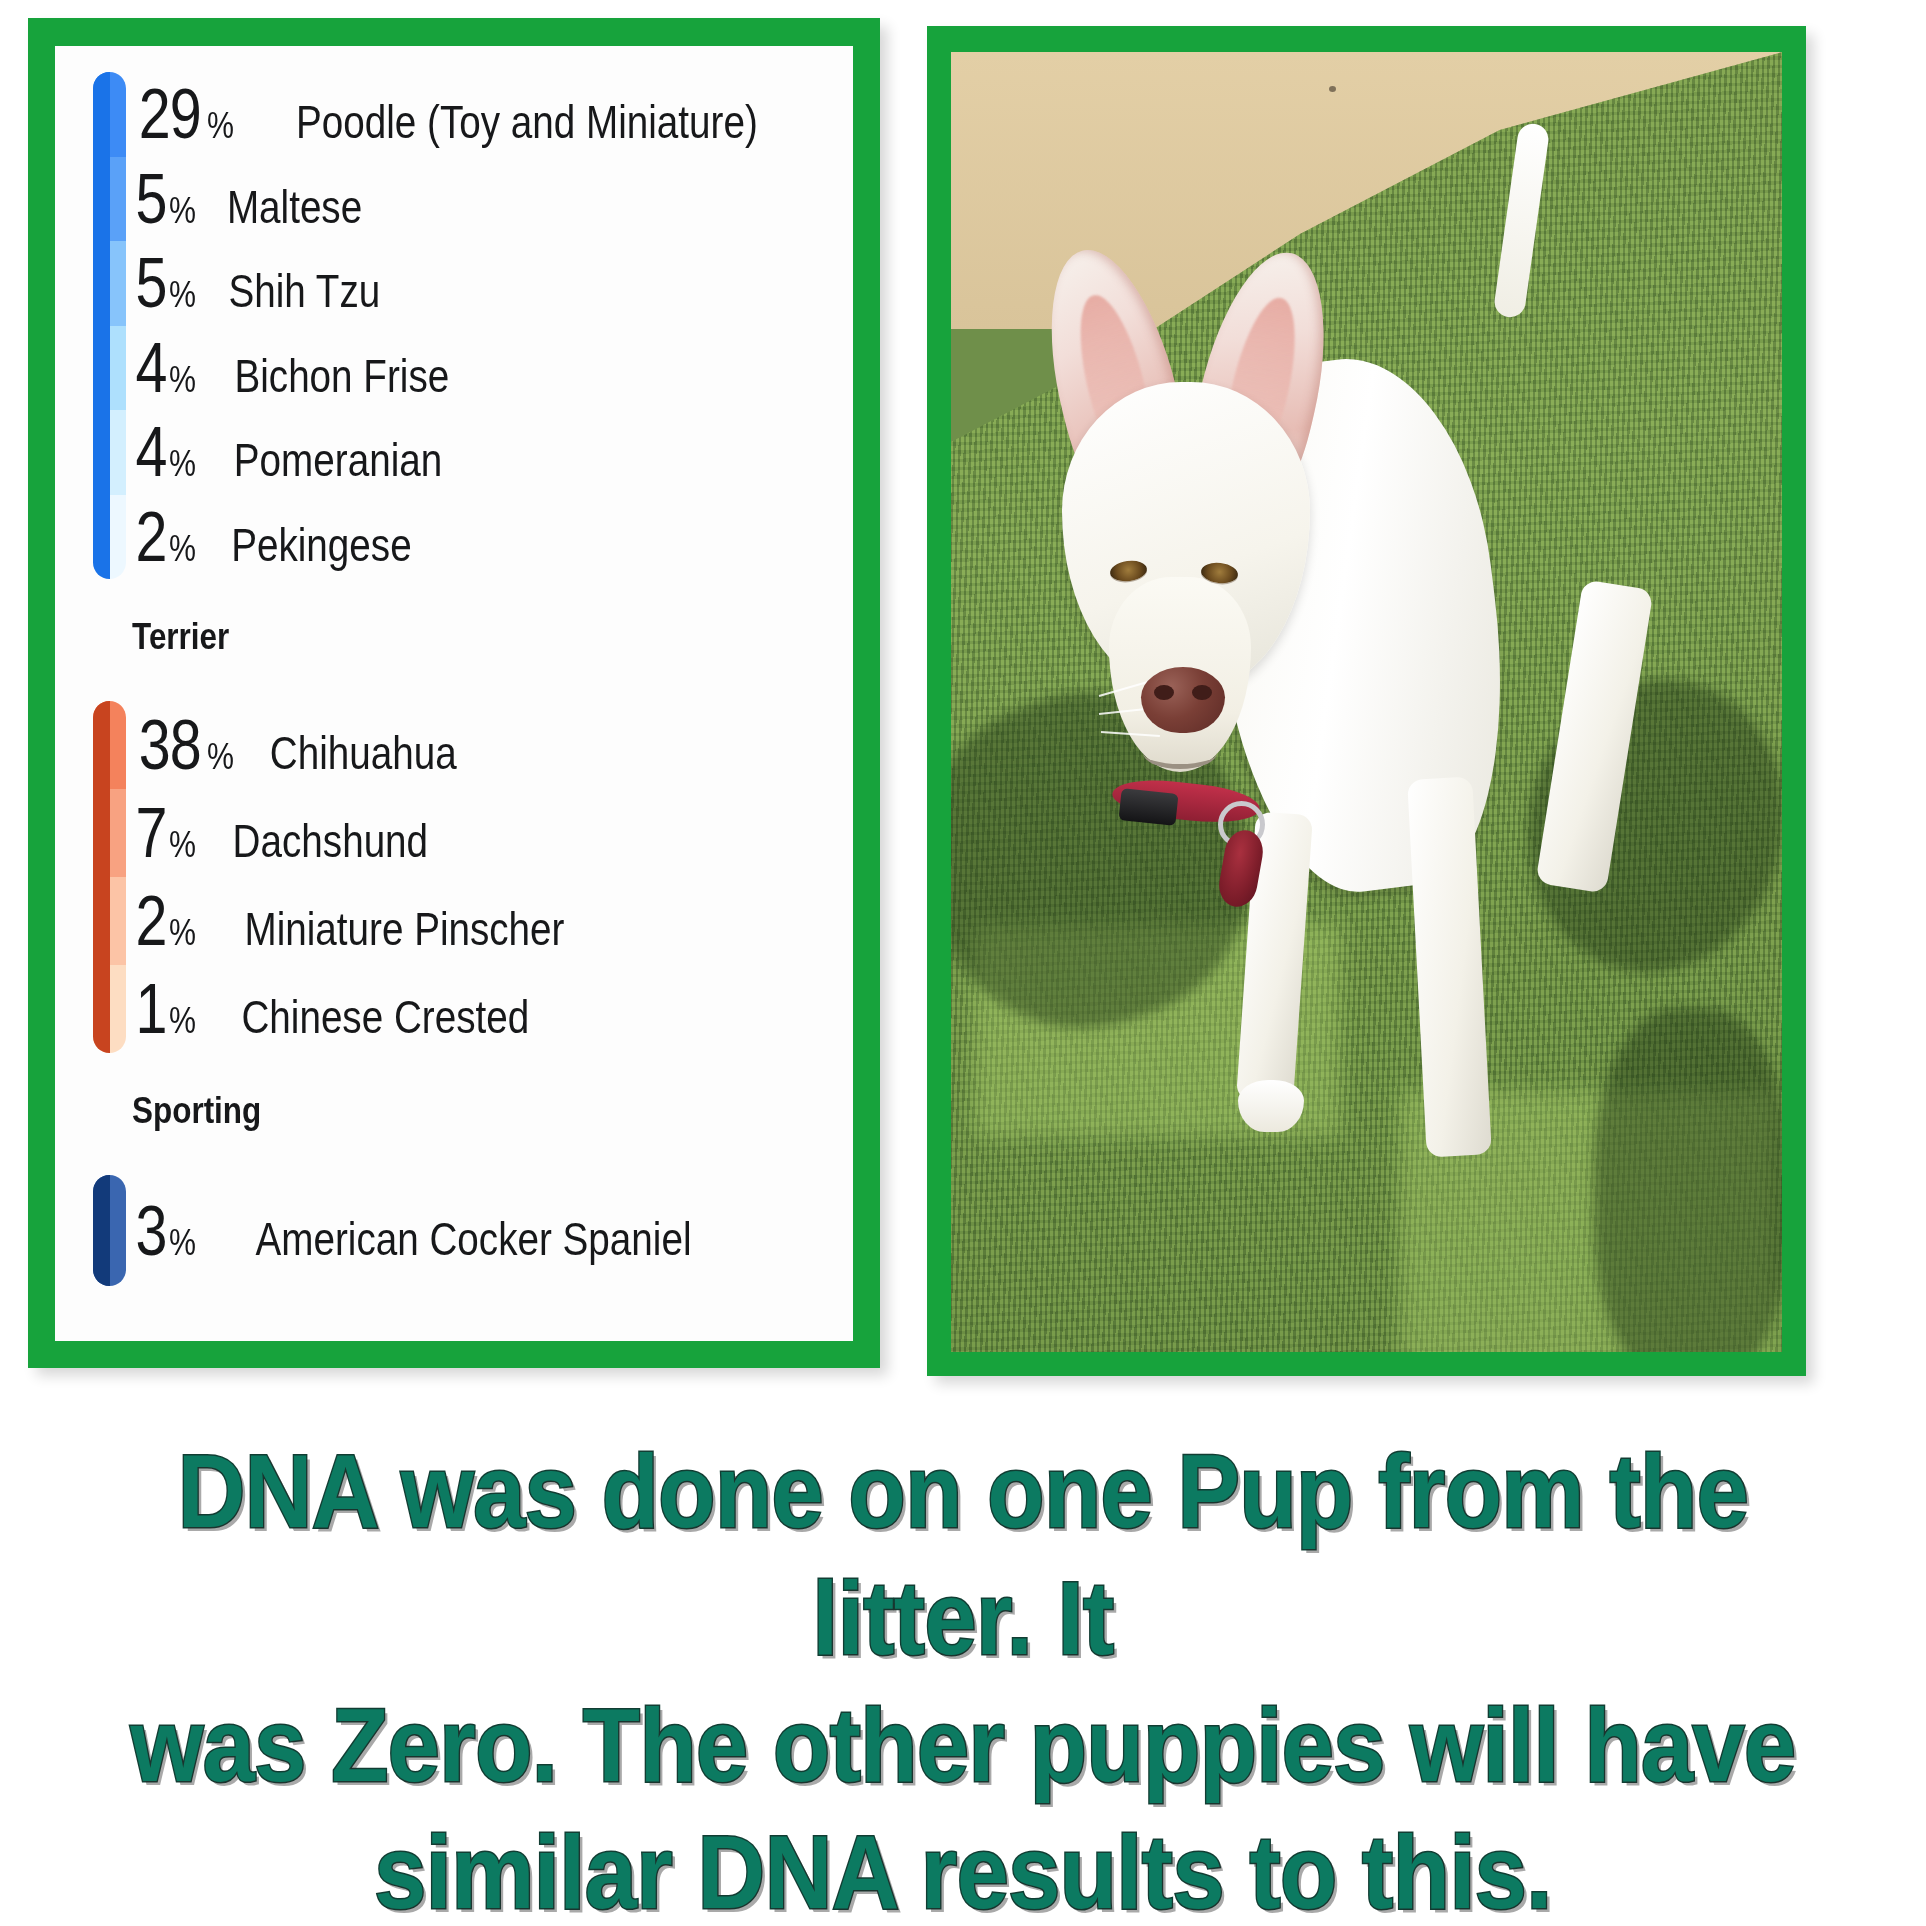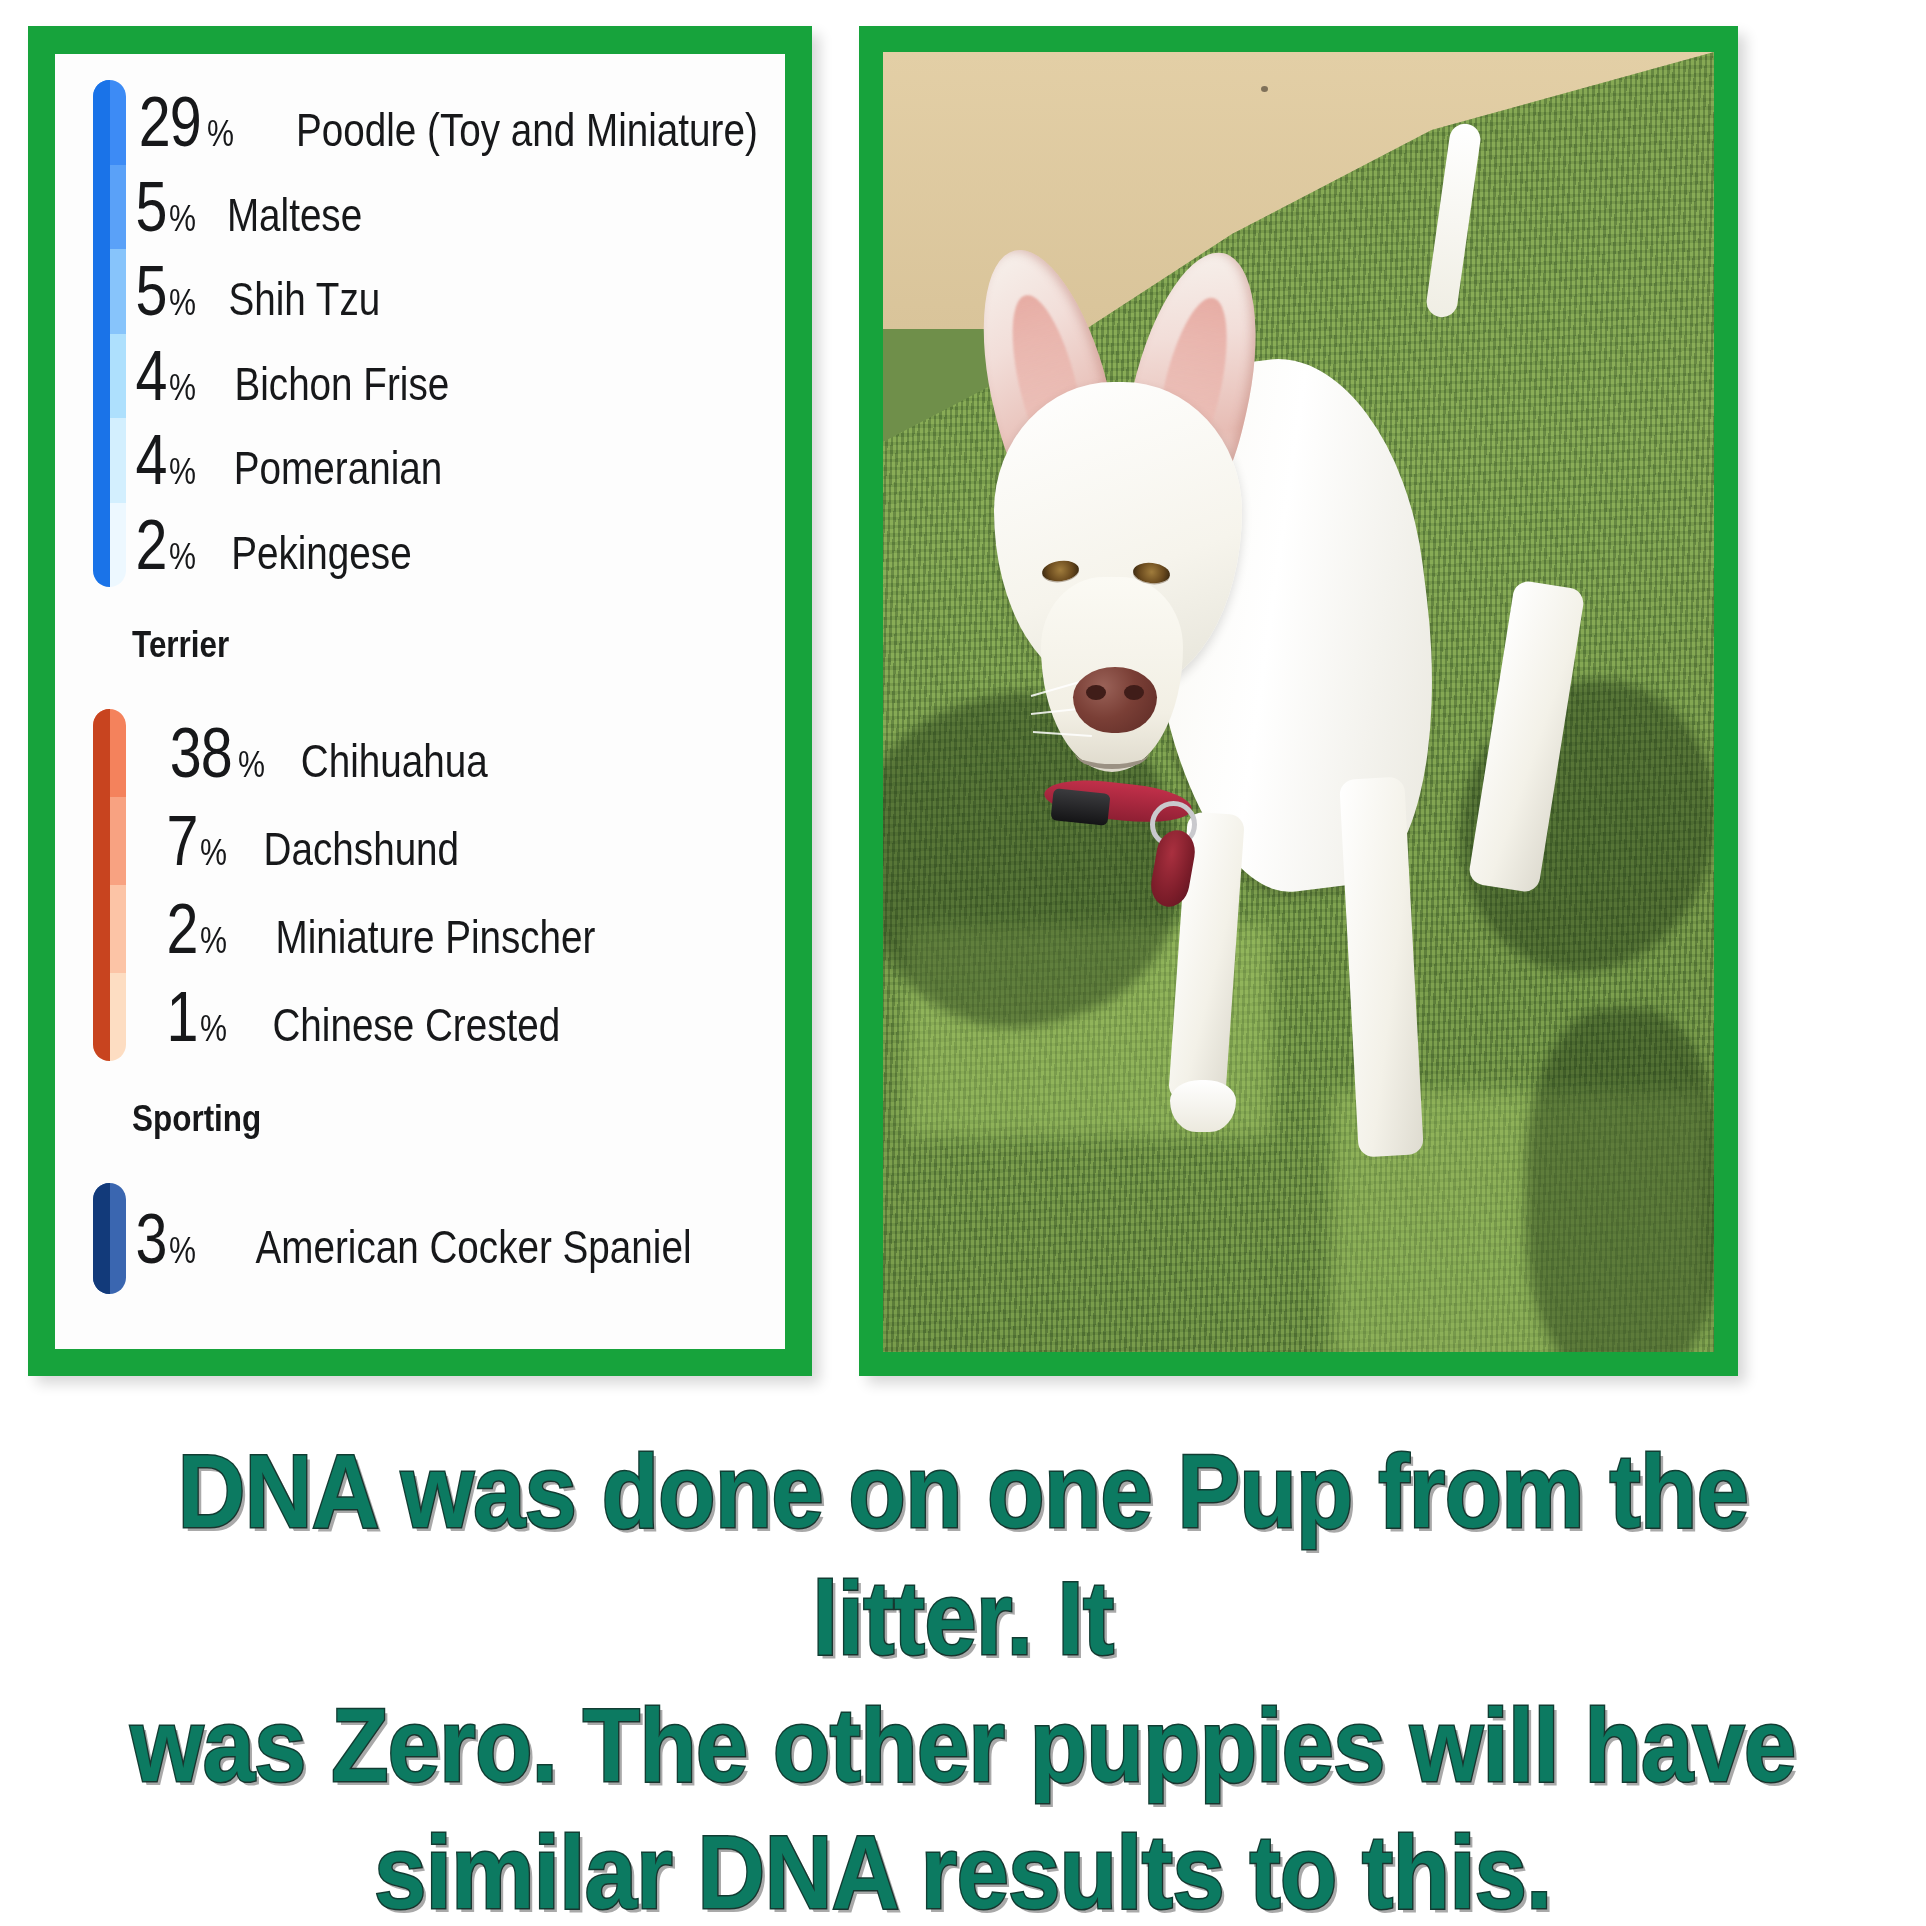--- a/index.html
+++ b/index.html
@@ -28,22 +28,22 @@
 
   .panel {
     box-sizing: border-box;
     background: var(--frame, #17a33c);
     box-shadow: 8.3px 8.3px 13px rgba(0,0,0,0.16);
   }
 
   
   .panel-results {
     margin-left: 28px;
-    margin-top: 26px;
-    width: 784px;
+    margin-top: 18px;
+    width: 852px;
     height: 1350px;
     padding: 28px 27px 27px 27px;
   }
   .results-card {
     box-sizing: border-box;
     width: 100%;
     height: 100%;
     background: #fdfdfd;
     padding: 26px 17.7px 17.7px 31px;
     overflow: hidden;
@@ -392,21 +392,21 @@
           </div>
         </div>
       </div>
 
       <div class="sp-a"></div>
 
       <div class="group-title">Terrier</div>
 
       <div class="sp-b"></div>
 
-      <div class="group" style="height:352px;gap:31px;">
+      <div class="group" style="height:352px;">
         <div class="bar-wrap">
           <div class="bar" style="--barbase:#c8441f; height:100%;">
             <div class="seg" style="background:#f4825c"></div>
             <div class="seg" style="background:#f8a281"></div>
             <div class="seg" style="background:#fcc4a6"></div>
             <div class="seg" style="background:#fdddc2"></div>
           </div>
         </div>
         <div class="rows">
           <div class="row">

